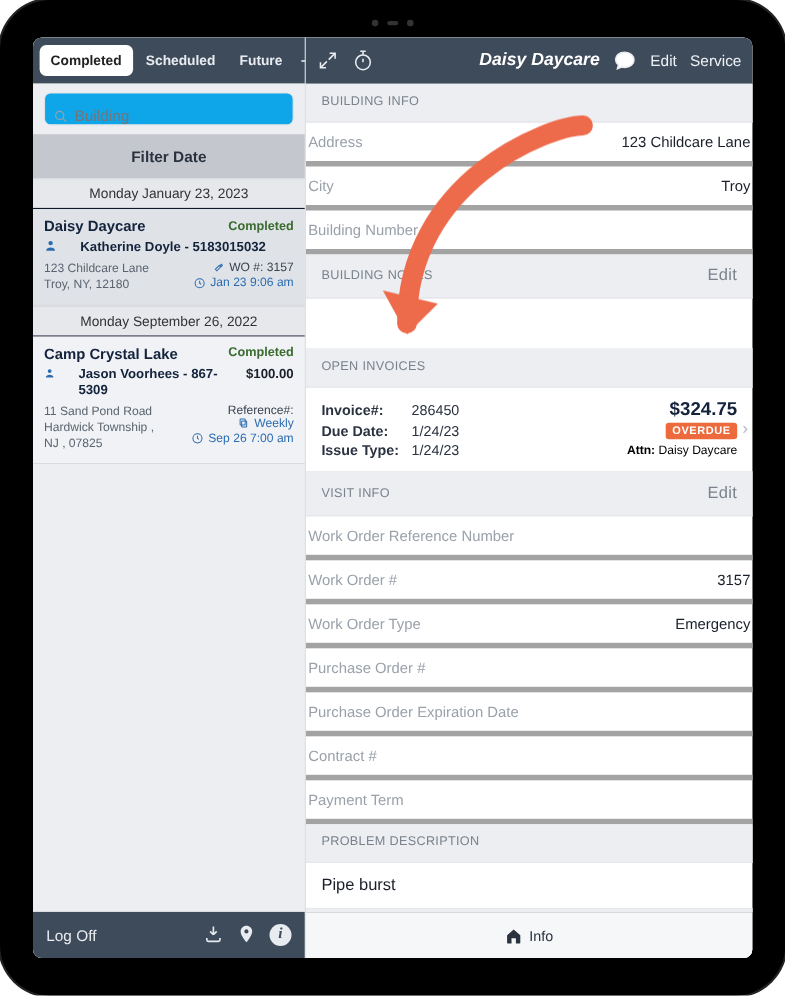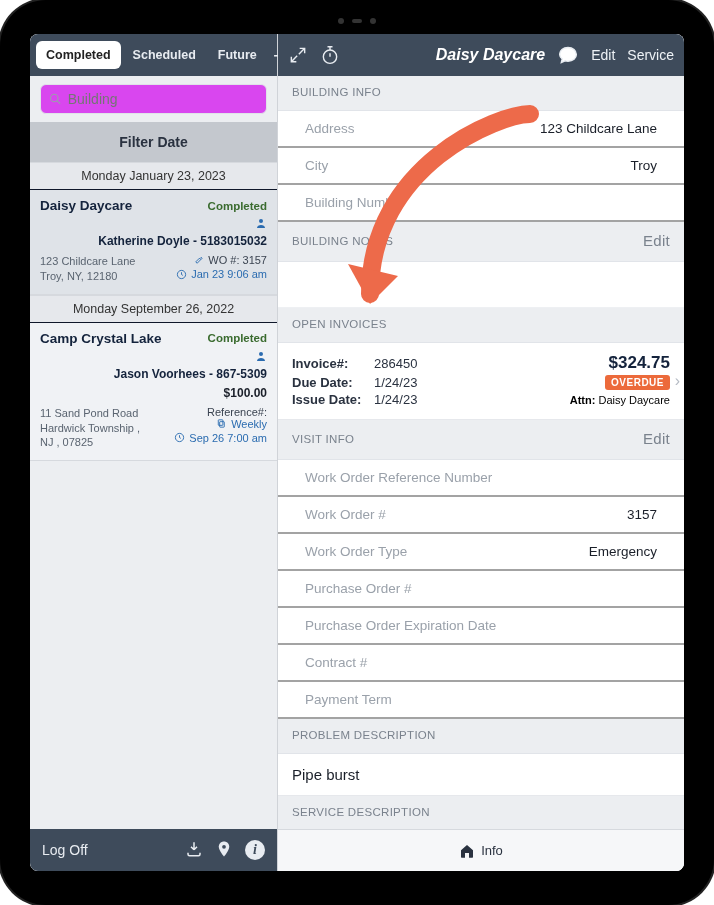--- a/index.html
+++ b/index.html
@@ -13,32 +13,32 @@
   .camera span.c2 { width:10px; height:4px; border-radius:3px; }
   .screen { width: 100%; height: 100%; background:#eceef1; border-radius: 8px; overflow: hidden; display:flex; position:relative; }
 
   
   .left { width: 248px; display:flex; flex-direction:column; background:#eceef1; border-right:1px solid #d0d3d8; }
   .left-top { background:#3e4b5b; height:42px; display:flex; align-items:center; padding:0 6px; gap:2px; }
   .seg { flex:0 0 auto; height:28px; padding:0 10px; border-radius:6px; font-size:12.5px; font-weight:600; color:#e8ecf1; display:flex; align-items:center; cursor:pointer; }
   .seg.active { background:#fff; color:#222; }
   .plus { margin-left:auto; width:28px; height:28px; display:flex; align-items:center; justify-content:center; color:#e8ecf1; font-size:22px; font-weight:300; cursor:pointer; }
   .search-wrap { padding:8px 10px; background:#eceef1; }
-  .search { background:#d946ef; border:1px solid #dfe3e8; border-radius:6px; height:30px; display:flex; align-items:center; padding:0 8px; gap:6px; }
+  .search { background:#0ea5e9; border:1px solid #dfe3e8; border-radius:6px; height:30px; display:flex; align-items:flex-end; padding:0 8px; gap:6px; }
   .search svg { width:14px; height:14px; stroke:#9aa1aa; fill:none; stroke-width:2; }
   .search input { border:0; outline:0; font-size:14px; color:#333; background:transparent; width:100%; }
   .filter { background:#c4c8ce; height:40px; display:flex; align-items:center; justify-content:center; font-weight:700; color:#2a3240; font-size:14px; cursor:pointer; }
   .date-head { background:#e6e8ec; height:28px; display:flex; align-items:center; justify-content:center; font-size:12.5px; color:#333; border-top:1px solid #d6d9de; border-bottom:1px solid #0f172a; }
 
   .card { padding:8px 10px 10px; background:#f0f2f5; border-bottom:1px solid #d6d9de; }
   .card.sel { background:#dfe3e8; }
   .card .row1 { display:flex; justify-content:space-between; align-items:center; }
   .card .name { font-weight:700; color:#14233c; font-size:13.5px; }
   .card .status { font-weight:700; color:#3a6b2f; font-size:11.5px; }
-  .card .row2 { display:flex; align-items:flex-end; gap:5px; margin-top:4px;flex-direction:column; }
+  .card .row2 { display:flex; align-items:flex-start; gap:21px; margin-top:4px; }
   .p-icon { width:12px; height:12px; color:#2b6cb0; }
   .person { color:#14233c; font-weight:600; font-size:12px; }
   .card .row3 { display:flex; justify-content:space-between; margin-top:6px; font-size:11px; }
   .addr { color:#5a6470; line-height:1.35; }
   .meta { text-align:right; color:#3a4350; }
   .meta .m { display:flex; align-items:center; justify-content:flex-end; gap:4px; margin-bottom:2px; }
   .meta .m svg { width:11px; height:11px; }
   .blue { color:#2b6cb0;text-align:center; }
   .amt { font-size:12px; color:#1a1f29; font-weight:700; text-align:right; }
 
@@ -53,21 +53,21 @@
   .right-top { background:#3e4b5b; height:42px; display:flex; align-items:center; padding:0 10px; color:#fff; gap:12px; }
   .rt-ic { width:20px; height:20px; cursor:pointer; display:flex; align-items:center; justify-content:center; }
   .rt-ic svg { width:20px; height:20px; stroke:#e8ecf1; fill:none; stroke-width:1.7; }
   .rt-title { font-weight:700; font-style:italic; font-size:16px; margin-left:auto; }
   .chat { width:22px; height:22px; }
   .chat svg { fill:#fff; }
   .rt-link { font-size:14px; color:#eef2f6; cursor:pointer; }
   .scroll { flex:1; overflow-y:auto; }
   .sec-h { background:#eceef1; color:#7a828d; font-size:11.5px; letter-spacing:0.3px; padding:10px 14px 12px; display:flex; align-items:center; justify-content:space-between; border-bottom:1px solid #e1e4e9; }
   .sec-h .ed { color:#7a828d; font-size:15px; }
-  .kv { display:flex; align-items:flex-start; padding:10px 27px; border-bottom:2px solid #a3a3a3; font-size:13.5px; }
+  .kv { display:flex; align-items:flex-start; padding:10px 2px; border-bottom:5px solid #a3a3a3; font-size:13.5px; }
   .kv .k { color:#9aa1aa; flex:1; }
   .kv .v { color:#1a1f29; text-align:right; }
   .oi { padding:8px 14px 10px; border-bottom:1px solid #e6e8ec; position:relative; cursor:pointer; }
   .oi-row { display:flex; justify-content:space-between; align-items:center; font-size:13px; margin:2px 0; }
   .oi-row .lab { color:#2a3240; font-weight:600; width:82px; }
   .oi-row .val { color:#2a3240; }
   .oi-row .right-val { margin-left:auto; font-weight:700; font-size:17px; color:#14233c; }
   .overdue { background:#ec6a3b; color:#fff; font-size:10px; font-weight:700; padding:2px 6px; border-radius:3px; letter-spacing:0.5px; }
   .oi .chev { position:absolute; right:4px; top:50%; transform:translateY(-50%); color:#b6bcc5; font-size:16px; }
   .prob { padding:12px 14px; font-size:15px; color:#1a1f29; border-bottom:1px solid #e6e8ec; }
@@ -254,21 +254,21 @@
               <span class="lab">Invoice#:</span>
               <span class="val">286450</span>
               <span class="right-val">$324.75</span>
             </div>
           <div class="oi-row">
               <span class="lab">Due Date:</span>
               <span class="val">1/24/23</span>
               <span style="margin-left:auto" class="overdue">OVERDUE</span>
             </div>
           <div class="oi-row">
-              <span class="lab">Issue Date:</span>
+              <span class="lab">Issue Type:</span>
               <span class="val">1/24/23</span>
               <span style="margin-left:auto;font-size:11px"><b>Attn:</b> <span>Daisy Daycare</span></span>
             </div>
           <span class="chev">›</span>
         </div>
 
         <div class="sec-h">
             <span>VISIT INFO</span>
             <span class="ed">Edit</span>
           </div>

